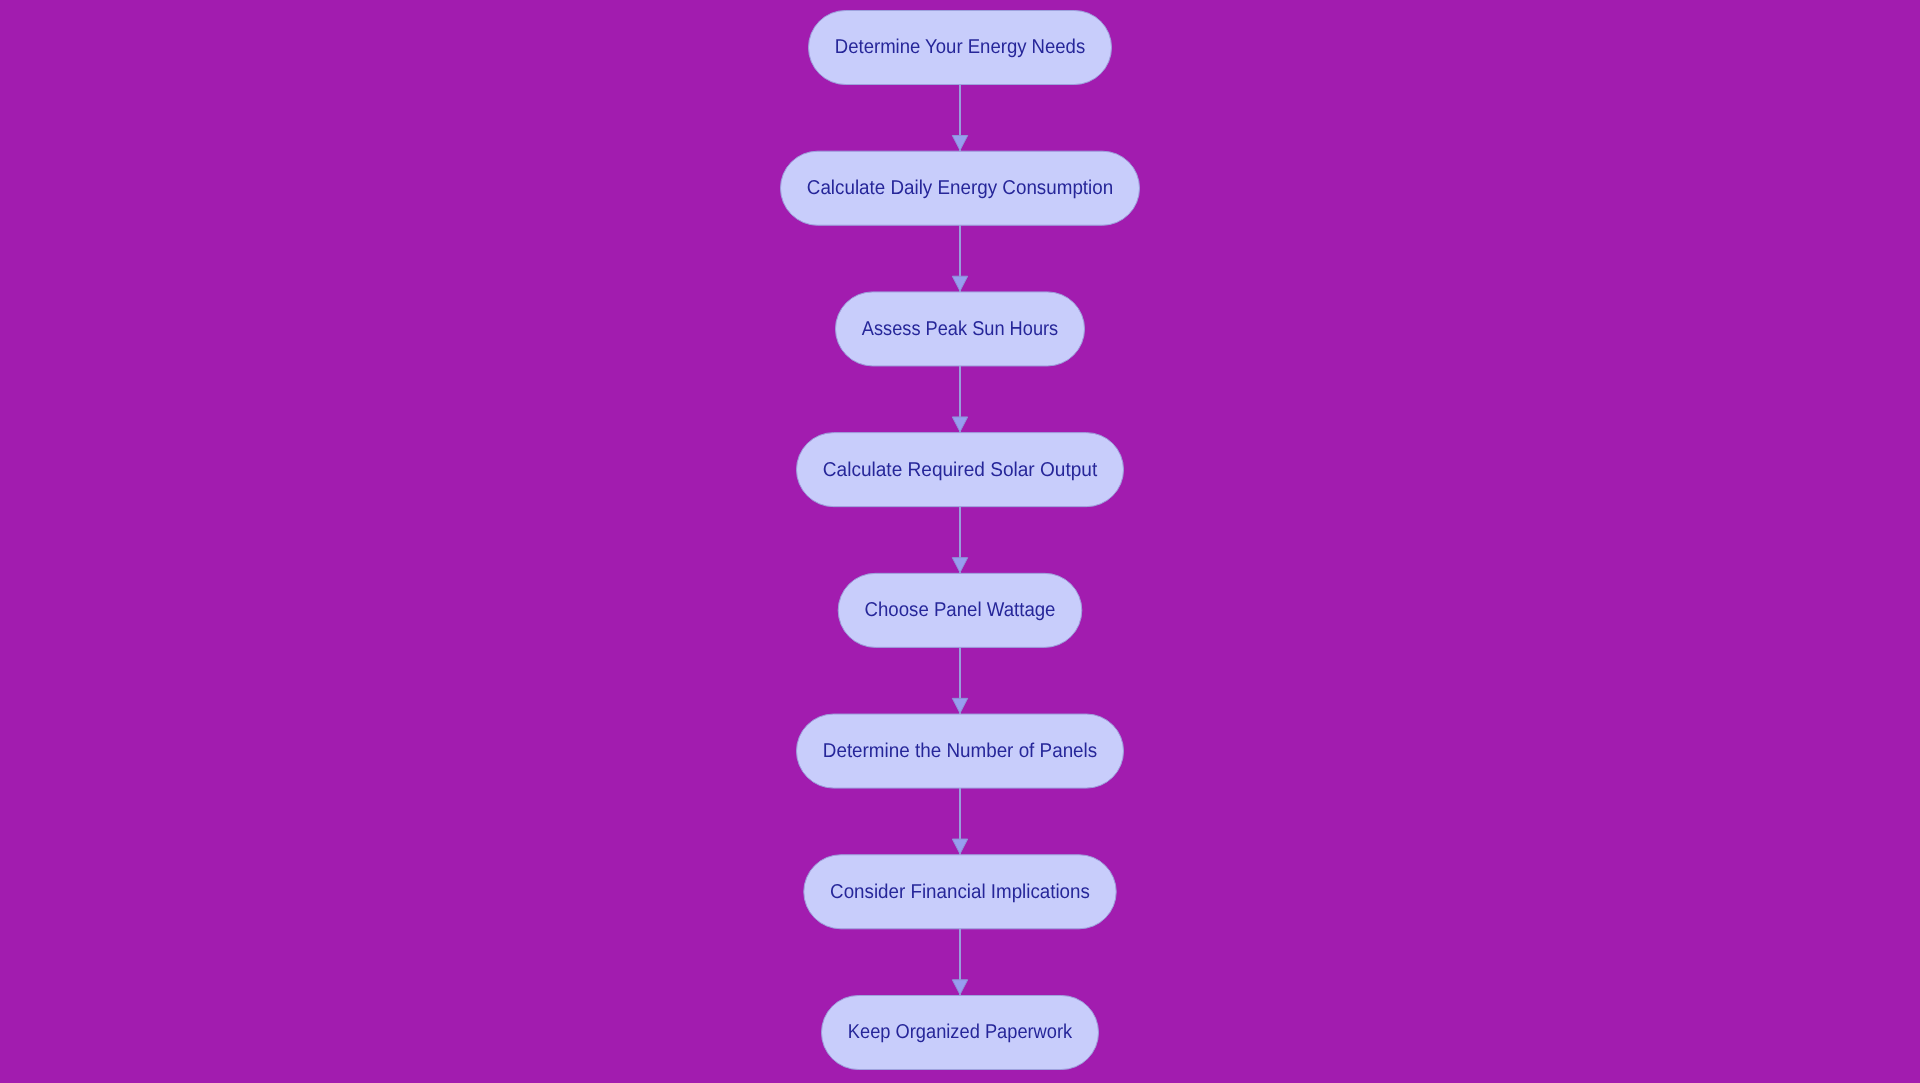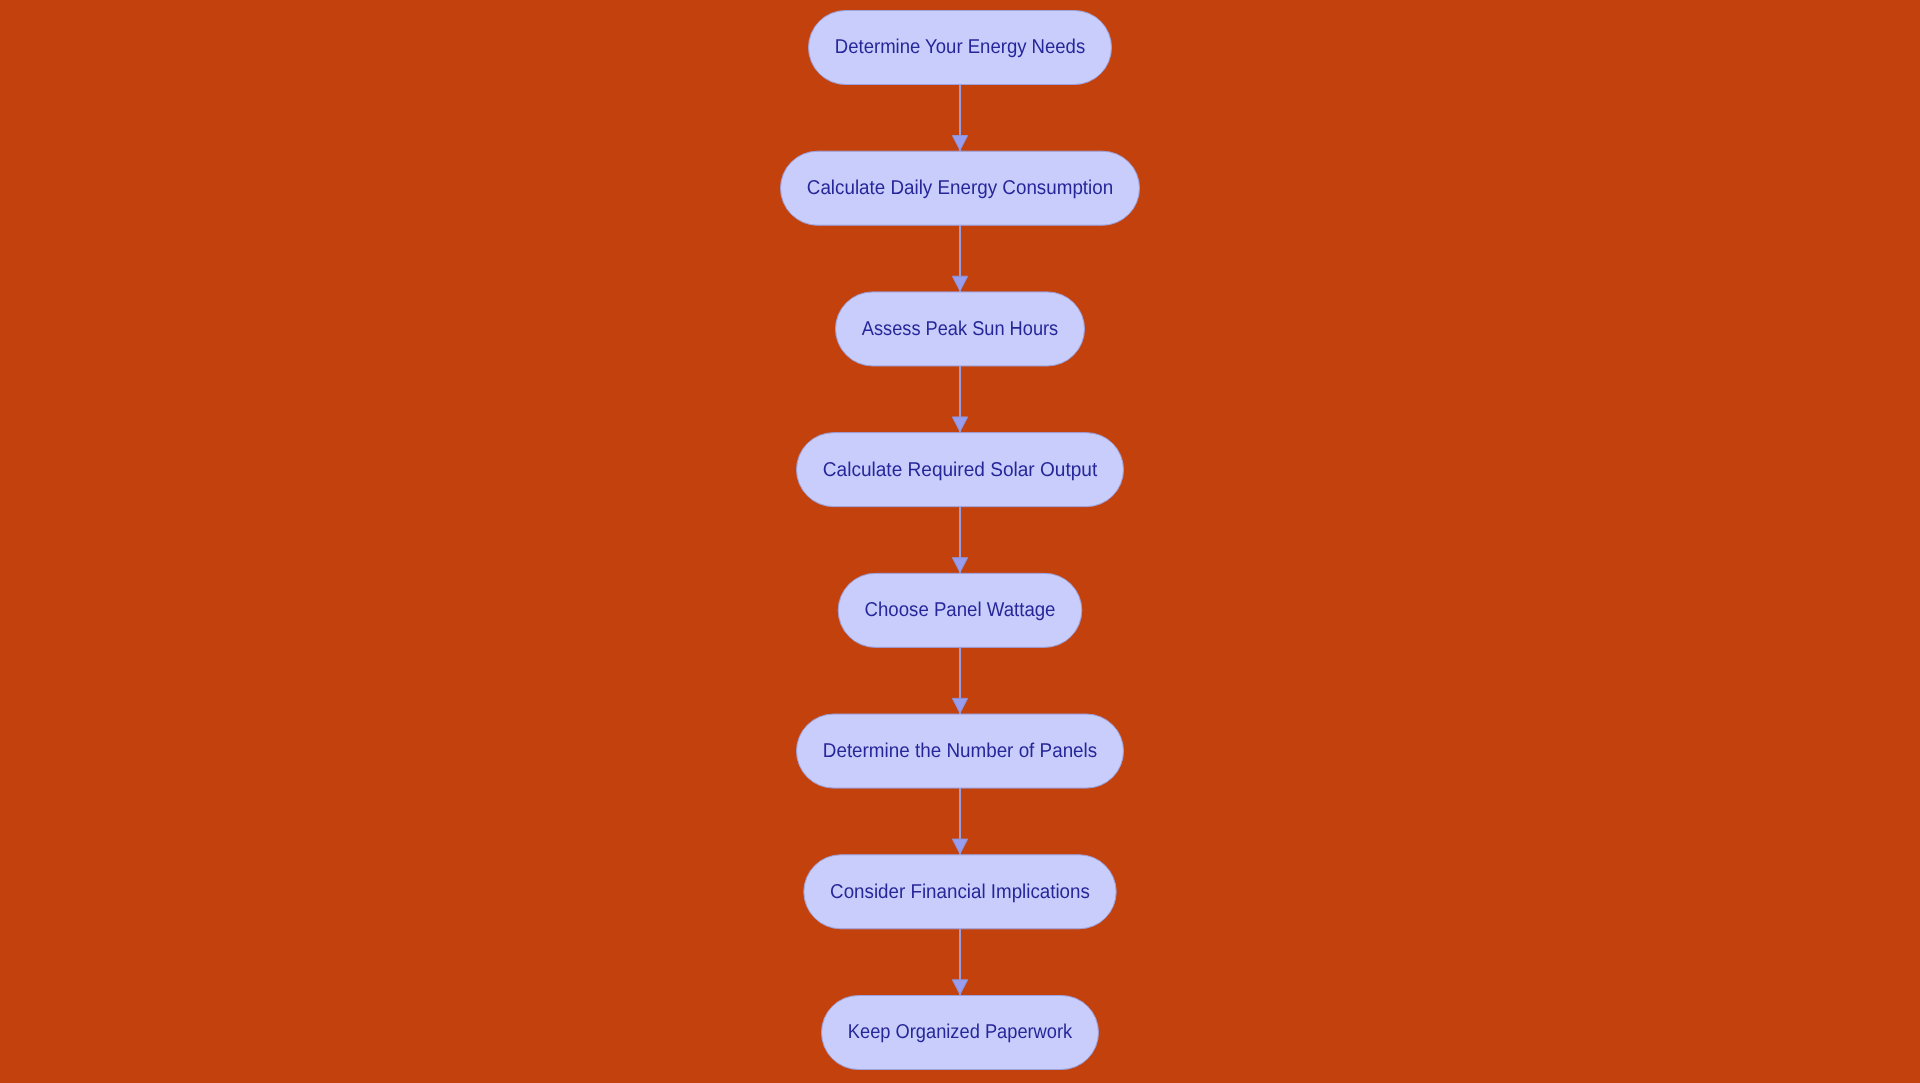--- a/index.html
+++ b/index.html
@@ -13,21 +13,21 @@
               fill:#262699;text-anchor:middle;
               text-rendering:geometricPrecision;
               -webkit-font-smoothing:antialiased;
               filter:brightness(1);}
   .edge-line{stroke:#989ddb;stroke-width:2;fill:none;}
   .edge-arrowhead{fill:#989df0;stroke:#8d93d6;stroke-width:1;stroke-linejoin:round;}
 </style>
 </head>
 <body>
 
-<div id="stage" style="background: #c2410c;">
+<div id="stage" style="background: #a21caf;">
   <svg id="flow" viewBox="0 0 1920 1083">
 
     <g id="edges-layer">
       <g>
         <path class="edge-line" d="M 960 84.5 L 960 151.21" stroke="#989ddb" stroke-width="2"></path>
         <path class="edge-arrowhead" d="M 952.3 135.51000000000002 L 967.7 135.51000000000002 L 960 150.31 Z" fill="#989df0" stroke="#8d93d6" stroke-width="1"></path>
       </g>
       <g>
         <path class="edge-line" d="M 960 225.21 L 960 291.93" stroke="#989ddb" stroke-width="2"></path>
         <path class="edge-arrowhead" d="M 952.3 276.23 L 967.7 276.23 L 960 291.03000000000003 Z" fill="#989df0" stroke="#8d93d6" stroke-width="1"></path>

